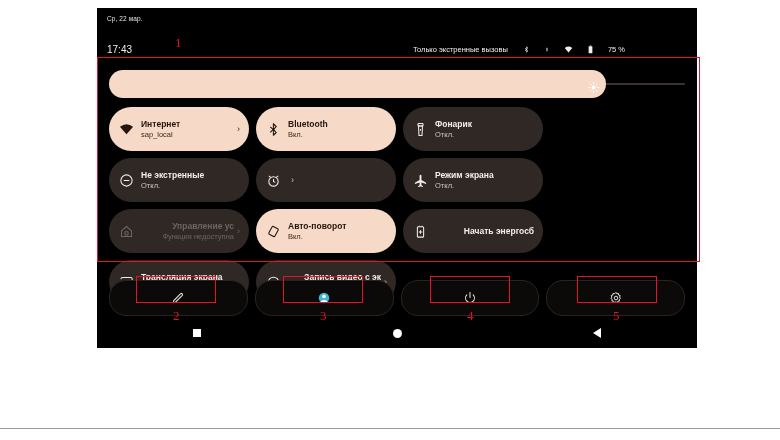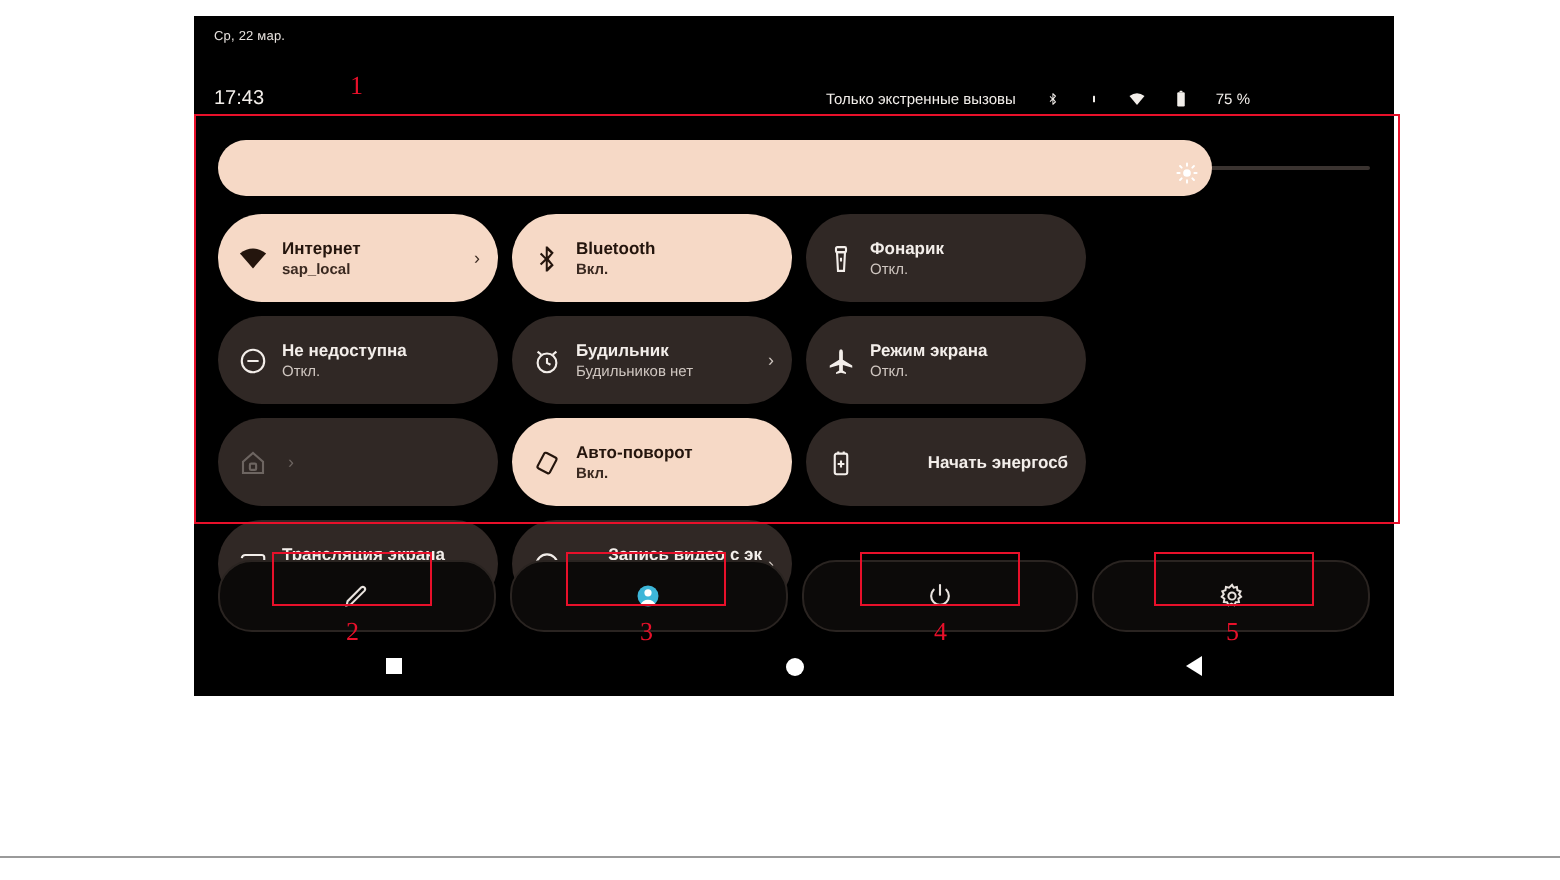--- a/index.html
+++ b/index.html
@@ -162,21 +162,21 @@
     overflow: hidden;
   }
   .tile-sub {
     color: #cfc6c0;
     font-size: 7.5px;
     line-height: 10px;
     white-space: nowrap;
     overflow: hidden;
   }
   .tile.active .tile-title { color: #24150d; }
-  .tile.active .tile-sub { color: #3b2a21; font-weight: bold; }
+  .tile.active .tile-sub { color: #3b2a21; }
   .tile.active .tile-ic svg { stroke: #24150d; }
   .tile.active .tile-ic svg .fl { fill: #24150d; stroke: none; }
   .tile-chev {
     flex: 0 0 auto;
     margin-left: 3px;
     color: #cfc6c0;
     font-size: 9px;
     line-height: 1;
   }
   .tile.active .tile-chev { color: #3b2a21; }
@@ -373,38 +373,34 @@
       </div>
 
       <div class="tile">
         <span class="tile-ic">
           <svg viewBox="0 0 24 24" fill="none" stroke="#f3eeea" stroke-width="1.7">
             <circle cx="12" cy="12" r="9"></circle>
             <line x1="7.5" y1="12" x2="16.5" y2="12"></line>
           </svg>
         </span>
         <span class="tile-text">
-          <span class="tile-title">Не  недоступна</span>
+          <span class="tile-title">Не  экстренные</span>
           <span class="tile-sub">Откл.</span>
         </span>
       </div>
 
       <div class="tile">
         <span class="tile-ic">
           <svg viewBox="0 0 24 24" fill="none" stroke="#f3eeea" stroke-width="1.7">
             <circle cx="12" cy="13.5" r="7.5"></circle>
             <polyline points="12,9.5 12,13.5 14.8,15"></polyline>
             <line x1="4.5" y1="4.5" x2="7.5" y2="7"></line>
             <line x1="19.5" y1="4.5" x2="16.5" y2="7"></line>
           </svg>
         </span>
-        <span class="tile-text">
-          <span class="tile-title">Будильник</span>
-          <span class="tile-sub">Будильников нет</span>
-        </span>
         <span class="tile-chev">›</span>
       </div>
 
       <div class="tile">
         <span class="tile-ic">
           <svg viewBox="0 0 24 24">
               <path class="fl" d="M21 15.5 L13.5 11 L13.5 4.8 Q13.5 2.6 12 2.6 Q10.5 2.6 10.5 4.8 L10.5 11 L3 15.5 L3 17.4 L10.5 15.2 L10.5 19.5 L8 21.2 L8 22.4 L12 21.4 L16 22.4 L16 21.2 L13.5 19.5 L13.5 15.2 L21 17.4 Z" fill="#f3eeea"></path>
             </svg>
         </span>
         <span class="tile-text">
@@ -412,20 +408,24 @@
           <span class="tile-sub">Откл.</span>
         </span>
       </div>
 
       <div class="tile disabled rightlbl">
         <span class="tile-ic">
           <svg viewBox="0 0 24 24" fill="none" stroke="#6d6561" stroke-width="1.7">
             <path d="M4 11 L12 4 L20 11 L20 20 L4 20 Z"></path>
             <rect x="9.5" y="12.5" width="5" height="5" rx="1"></rect>
           </svg>
+        </span>
+        <span class="tile-text">
+          <span class="tile-title">Управление ус</span>
+          <span class="tile-sub">Функция недоступна</span>
         </span>
         <span class="tile-chev">›</span>
       </div>
 
       <div class="tile active">
         <span class="tile-ic">
           <svg viewBox="0 0 24 24" fill="none" stroke="#24150d" stroke-width="1.7">
             <rect x="6.5" y="5" width="11" height="14" rx="1.6" transform="rotate(28 12 12)"></rect>
           </svg>
         </span>

